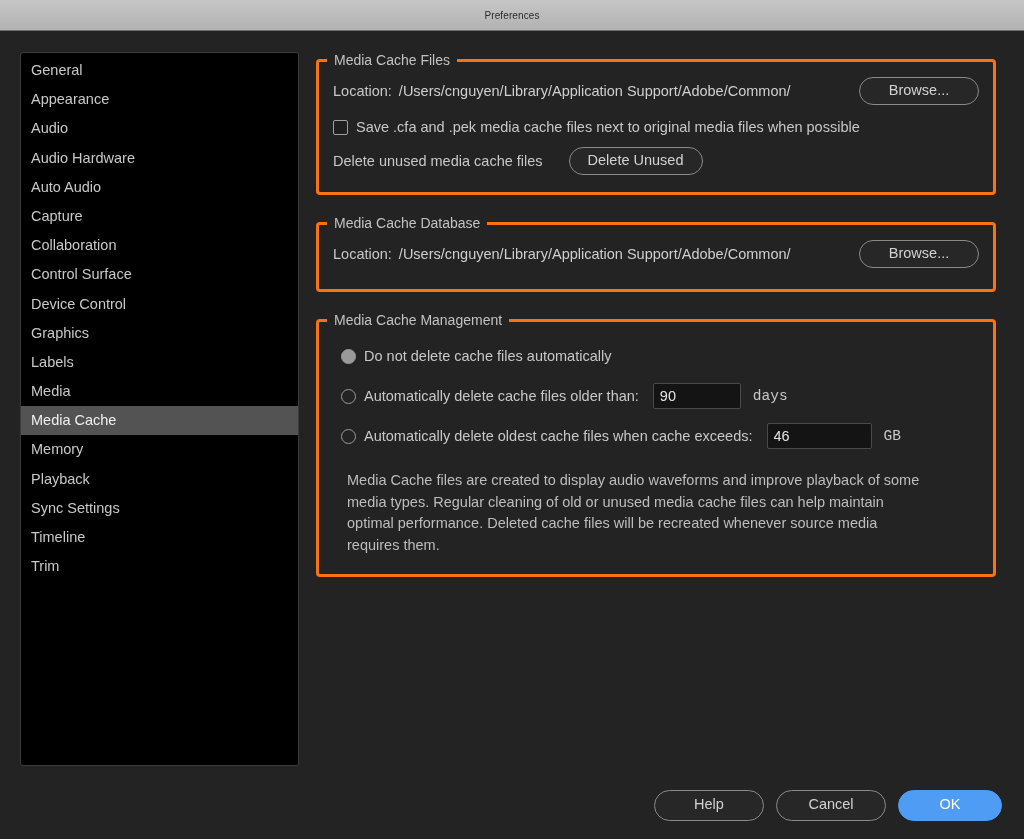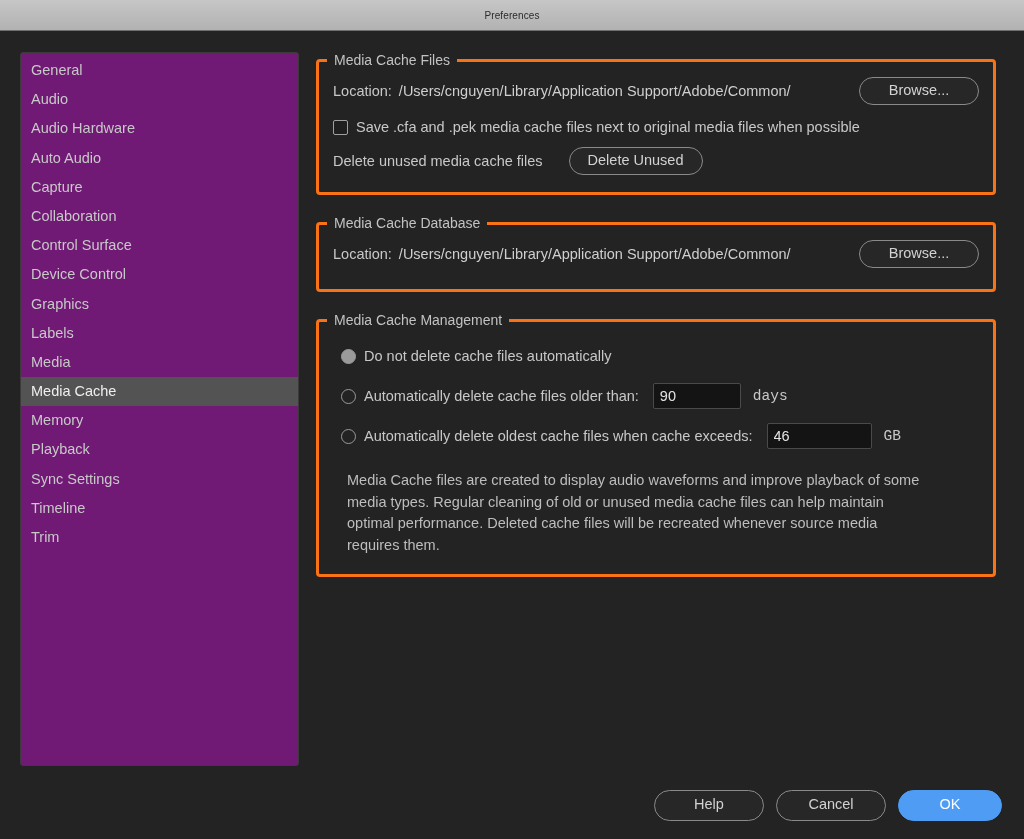--- a/index.html
+++ b/index.html
@@ -47,21 +47,21 @@
     background: #232323;
   }
 
   
   .sidebar {
     position: absolute;
     left: 20px;
     top: 21px;
     width: 279px;
     height: 714px;
-    background: #701a75;
+    background: #000000;
     border: 1px solid #3b3b3b;
     border-radius: 3px;
     overflow: hidden;
     padding-top: 3px;
     box-sizing: border-box;
   }
   .side-item {
     height: 29.2px;
     line-height: 29.2px;
     padding-left: 10px;
@@ -211,20 +211,21 @@
 
   <div class="titlebar">
     <span class="titlebar-text">Preferences</span>
   </div>
 
   <div class="body-area">
 
     <div class="sidebar">
       <div id="sidebar-list">
           <div class="side-item"><span>General</span></div>
+          <div class="side-item"><span>Appearance</span></div>
           <div class="side-item"><span>Audio</span></div>
           <div class="side-item"><span>Audio Hardware</span></div>
           <div class="side-item"><span>Auto Audio</span></div>
           <div class="side-item"><span>Capture</span></div>
           <div class="side-item"><span>Collaboration</span></div>
           <div class="side-item"><span>Control Surface</span></div>
           <div class="side-item"><span>Device Control</span></div>
           <div class="side-item"><span>Graphics</span></div>
           <div class="side-item"><span>Labels</span></div>
           <div class="side-item"><span>Media</span></div>

